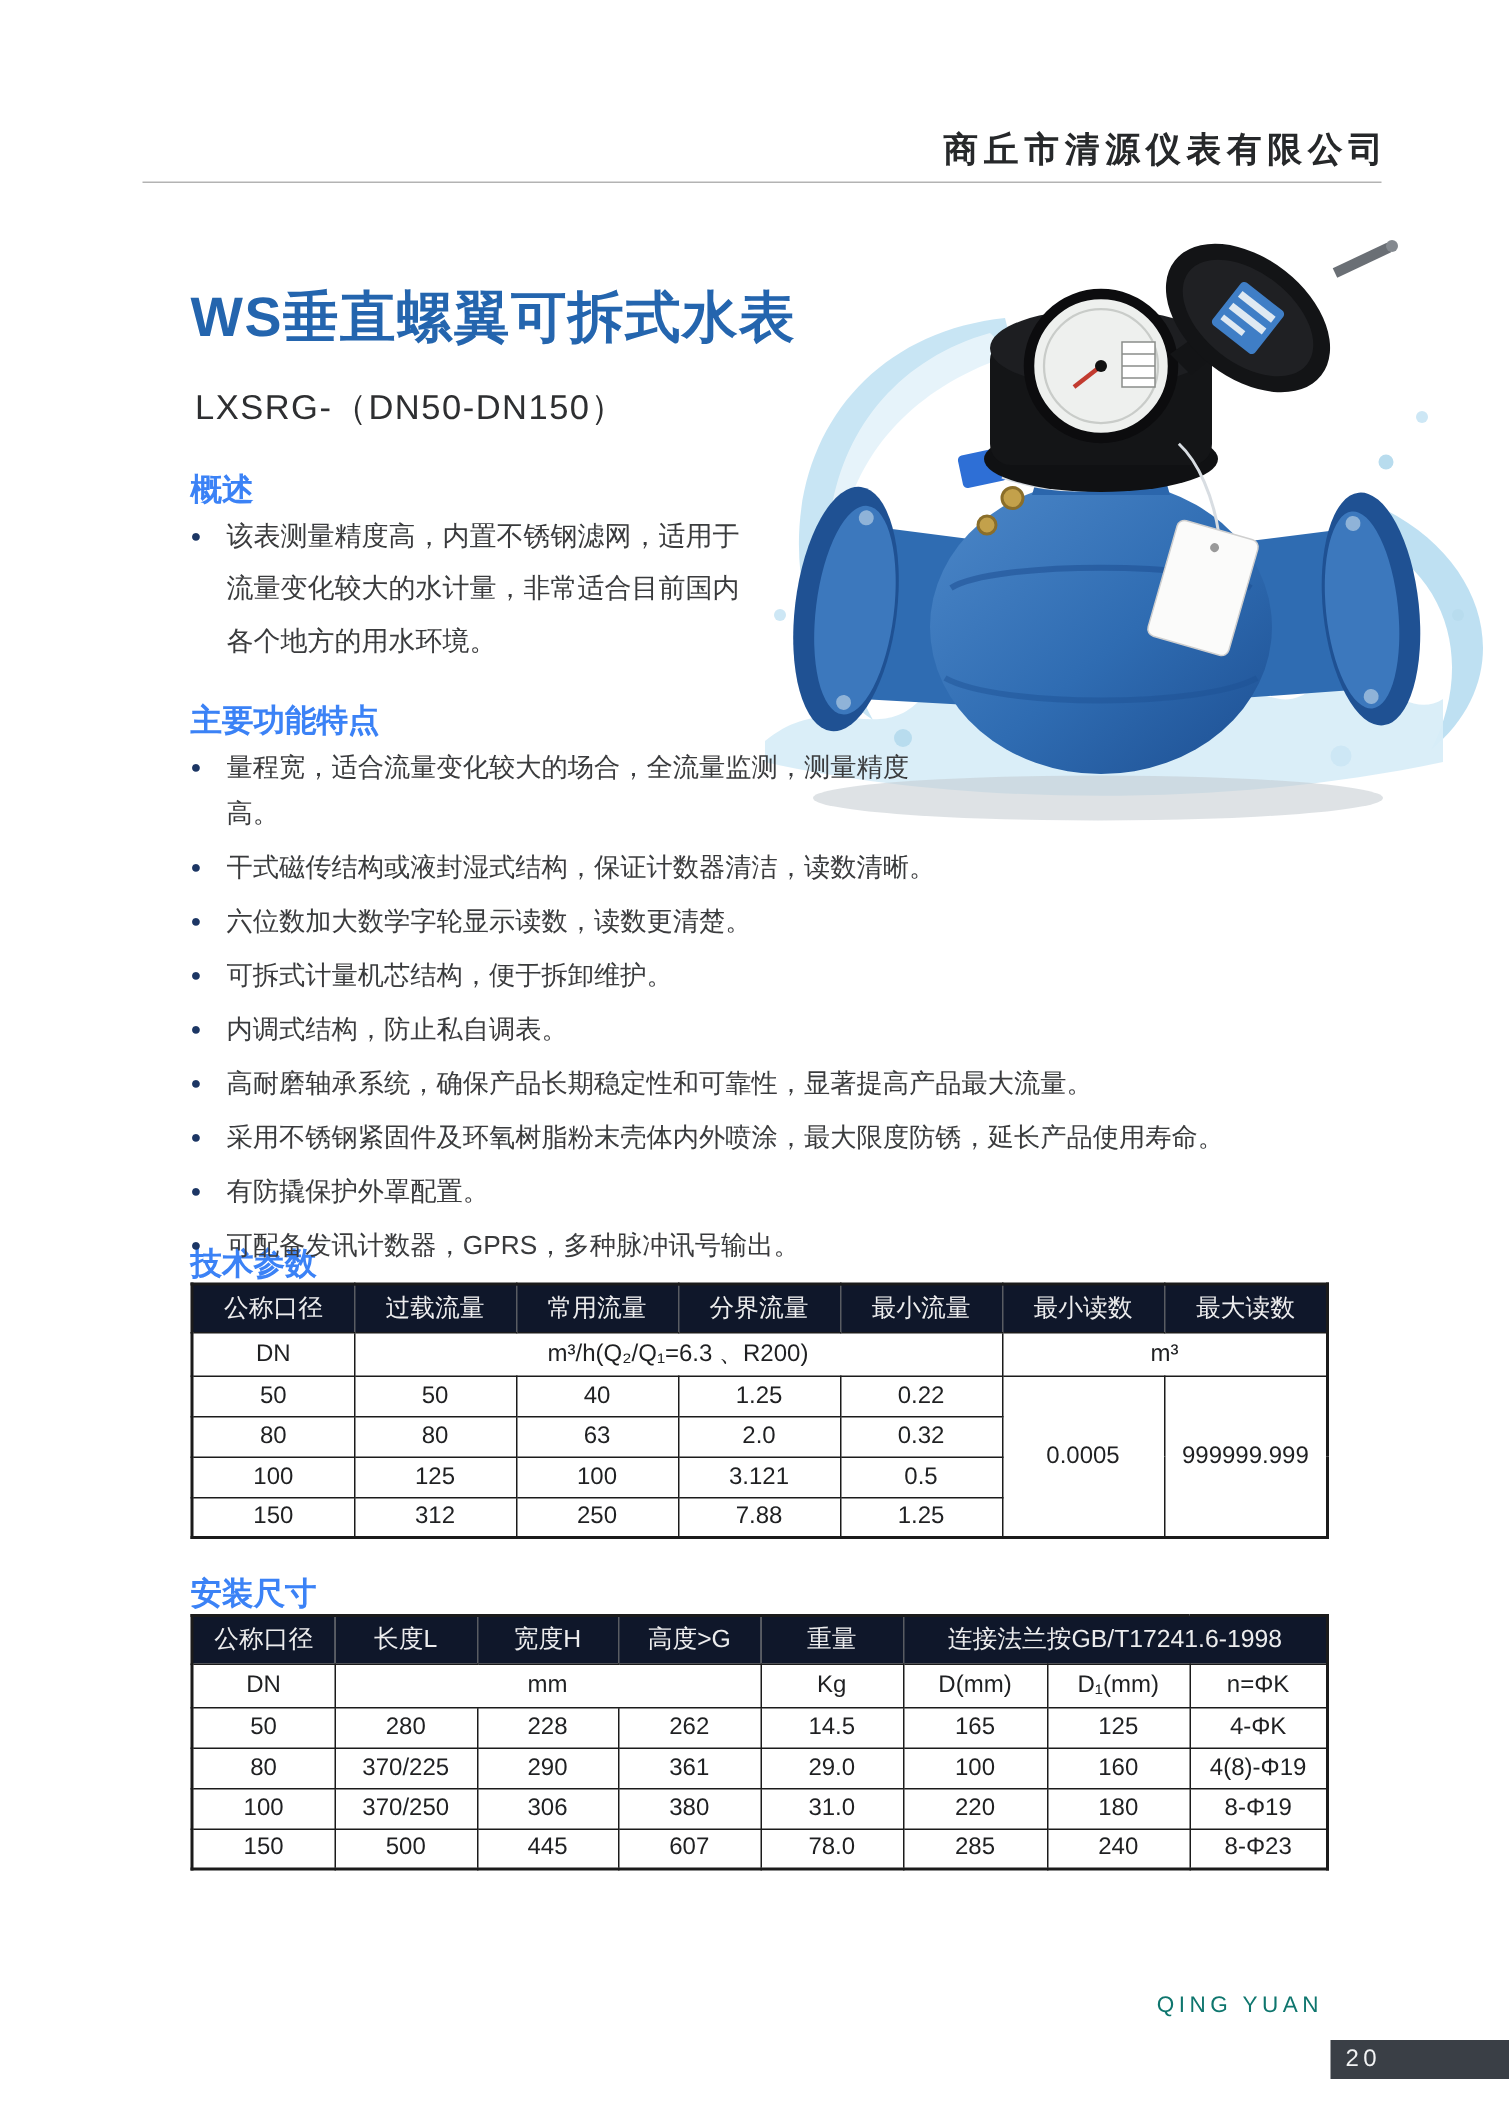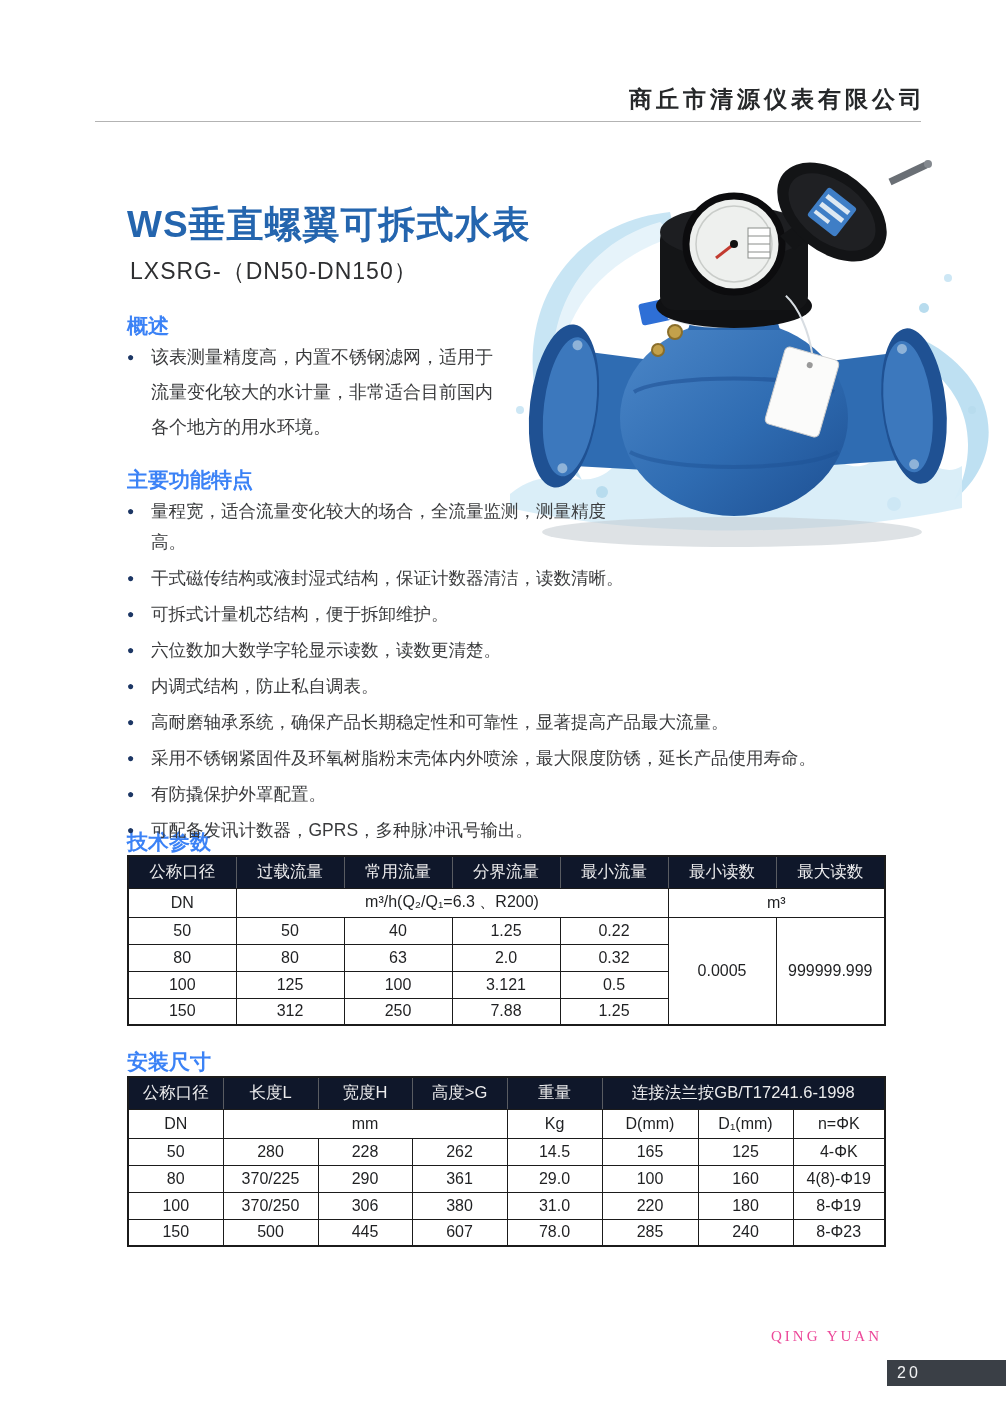--- a/index.html
+++ b/index.html
@@ -7,21 +7,21 @@
   body { font-family:"Liberation Sans","DejaVu Sans",sans-serif; }
   .page { position:relative; width:1006px; height:1403px; background:#ffffff; overflow:hidden; }
 
   
   .company { position:absolute; top:84px; right:80px; font-size:23px; font-weight:bold;
              color:#26282a; letter-spacing:4px; }
   .header-rule { position:absolute; top:121px; left:95px; width:826px; height:0;
                  border-top:1px solid #b3b3b3; }
 
   
-  .title { position:absolute; left:127px; top:200px; font-size:37px; font-weight:bold;
+  .title { position:absolute; left:127px; top:187px; font-size:37px; font-weight:bold;
            color:#2465ae; letter-spacing:1px; }
   .model { position:absolute; left:130px; top:256px; font-size:23px; color:#2e2f31;
            letter-spacing:1px; font-weight:500; }
 
   
   .sec-h { position:absolute; left:127px; font-size:21px; font-weight:bold; color:#3b82f6; }
   #h-overview { top:312px; }
   #h-features { top:466px; }
   #h-tech     { top:828px; }
   #h-dims     { top:1048px;text-align:right; }
@@ -47,21 +47,21 @@
   #dims-table { top:1076px; width:757px; }
   .tbl th { background:#0f172a; color:#ededee; font-weight:normal; height:32px;
             border-right:1px solid #595c62; border-bottom:1px solid #1b1b1b;
             font-size:16.5px; text-align:center; }
   .tbl th:last-child { border-right:none; }
   .tbl td { border:1px solid #1b1b1b; text-align:center; height:27px; }
   .tbl tr.unit td { height:29px; }
 
   
   .footer-brand { position:absolute; top:1328px; right:124px; font-size:15px;
-                  color:#ec4899; letter-spacing:3px;font-family:Liberation Serif, serif; }
+                  color:#0f766e; letter-spacing:3px; }
   .footer-bar { position:absolute; top:1360px; left:887px; width:119px; height:26px;
                 background:#3a3f46; display:flex; align-items:center; }
   .footer-page { color:#f2f3f4; font-size:16px; letter-spacing:3px; padding-left:10px; }
 </style>
 </head>
 <body>
 
 <div class="page">
 
   <div class="company">商丘市清源仪表有限公司</div>
@@ -159,22 +159,22 @@
 
   <div class="sec-h" id="h-overview">概述</div>
   <ul class="bullets" id="overview-list">
     <li>该表测量精度高，内置不锈钢滤网，适用于流量变化较大的水计量，非常适合目前国内各个地方的用水环境。</li>
   </ul>
 
   <div class="sec-h" id="h-features">主要功能特点</div>
   <ul class="bullets" id="features-list">
     <li>量程宽，适合流量变化较大的场合，全流量监测，测量精度高。</li>
     <li>干式磁传结构或液封湿式结构，保证计数器清洁，读数清晰。</li>
+    <li>六位数加大数学字轮显示读数，读数更清楚。</li>
     <li>可拆式计量机芯结构，便于拆卸维护。</li>
-    <li>六位数加大数学字轮显示读数，读数更清楚。</li>
     <li>内调式结构，防止私自调表。</li>
     <li>高耐磨轴承系统，确保产品长期稳定性和可靠性，显著提高产品最大流量。</li>
     <li>采用不锈钢紧固件及环氧树脂粉末壳体内外喷涂，最大限度防锈，延长产品使用寿命。</li>
     <li>有防撬保护外罩配置。</li>
     <li>可配备发讯计数器，GPRS，多种脉冲讯号输出。</li>
   </ul>
 
   <div class="sec-h" id="h-tech">技术参数</div>
   <table class="tbl" id="tech-table">
     <colgroup>

